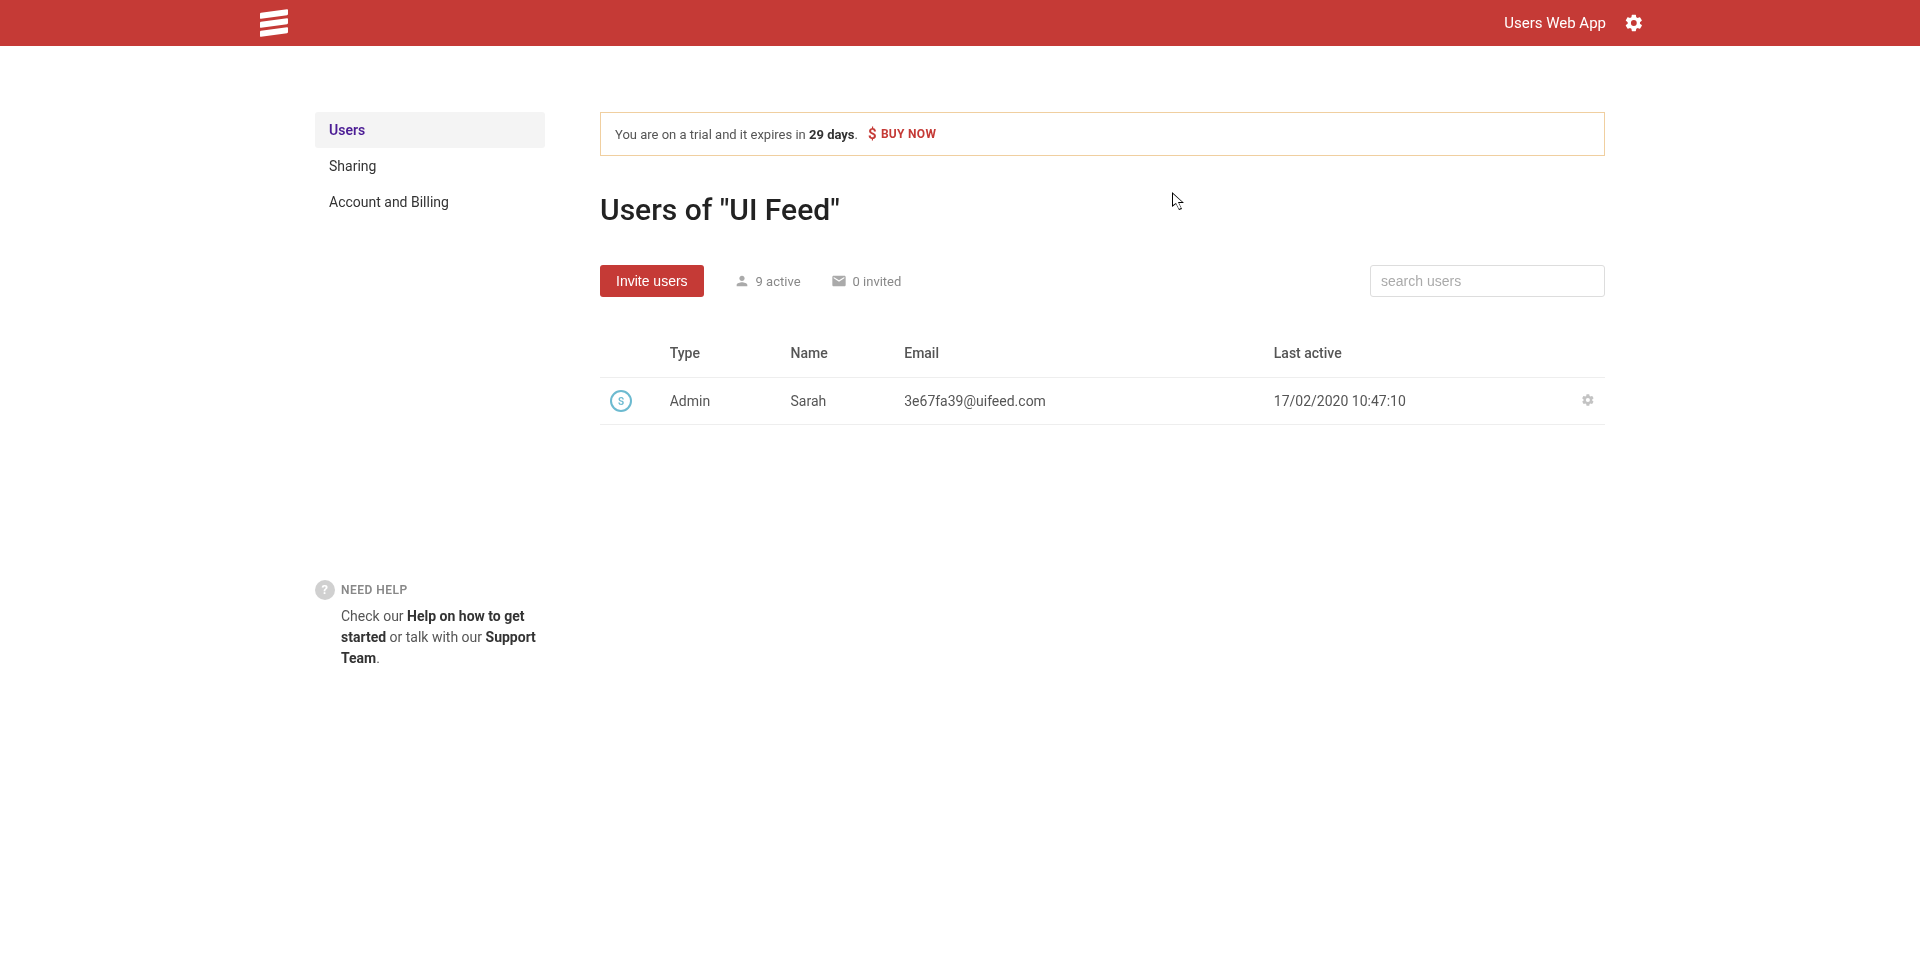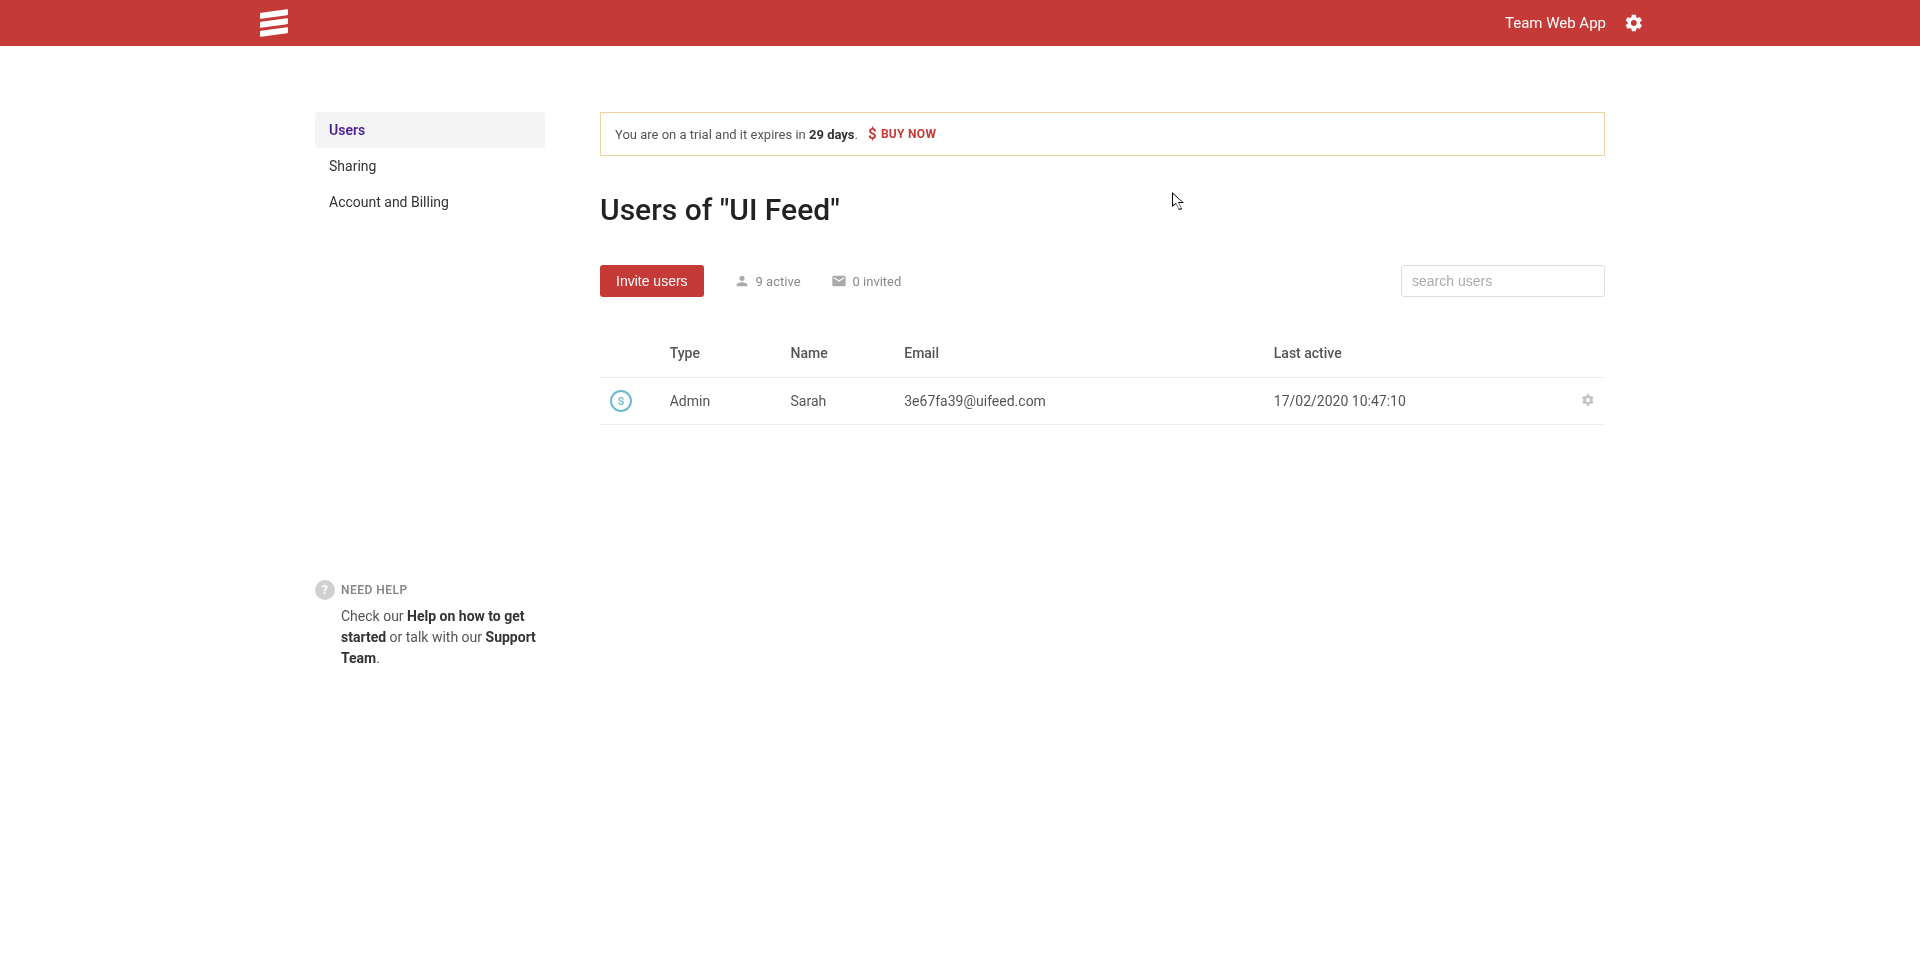--- a/index.html
+++ b/index.html
@@ -193,21 +193,21 @@
     }
     .stat svg {
       width: 16px;
       height: 16px;
     }
     .search-input {
       border: 1px solid #dddddd;
       border-radius: 3px;
       padding: 7px 10px;
       font-size: 14px;
-      width: 204px;
+      width: 235px;
       color: #333333;
     }
     .search-input::placeholder {
       color: #aaaaaa;
     }
     .users-table {
       width: 100%;
       border-collapse: collapse;
     }
     .users-table th {
@@ -264,21 +264,21 @@
 
 <div class="top-bar">
   <div class="top-bar-left">
     <div class="logo">
       <div class="logo-bar"></div>
       <div class="logo-bar"></div>
       <div class="logo-bar"></div>
     </div>
   </div>
   <div class="top-bar-right">
-    <a class="open-web-app">Team Web App</a>
+    <a class="open-web-app">Users Web App</a>
     <svg class="gear-white" viewBox="0 0 24 24" fill="#ffffff">
       <path d="M19.14,12.94a7.07,7.07,0,0,0,.05-.94,7.07,7.07,0,0,0-.05-.94l2.11-1.65a.5.5,0,0,0,.12-.64l-2-3.46a.5.5,0,0,0-.61-.22l-2.49,1a7,7,0,0,0-1.62-.94l-.38-2.65A.5.5,0,0,0,13.8,2H9.8a.5.5,0,0,0-.49.42L8.93,5.07a7,7,0,0,0-1.62.94l-2.49-1a.5.5,0,0,0-.61.22l-2,3.46a.5.5,0,0,0,.12.64L4.44,11a7.07,7.07,0,0,0-.05.94,7.07,7.07,0,0,0,.05.94L2.33,14.53a.5.5,0,0,0-.12.64l2,3.46a.5.5,0,0,0,.61.22l2.49-1a7,7,0,0,0,1.62.94l.38,2.65a.5.5,0,0,0,.49.42h4a.5.5,0,0,0,.49-.42l.38-2.65a7,7,0,0,0,1.62-.94l2.49,1a.5.5,0,0,0,.61-.22l2-3.46a.5.5,0,0,0-.12-.64ZM11.8,15.5A3.5,3.5,0,1,1,15.3,12,3.5,3.5,0,0,1,11.8,15.5Z"></path>
     </svg>
   </div>
 </div>
 
 <div class="content-wrap">
   <aside class="sidebar">
     <nav class="sidebar-nav">
       <div class="sidebar-item active">Users</div>

